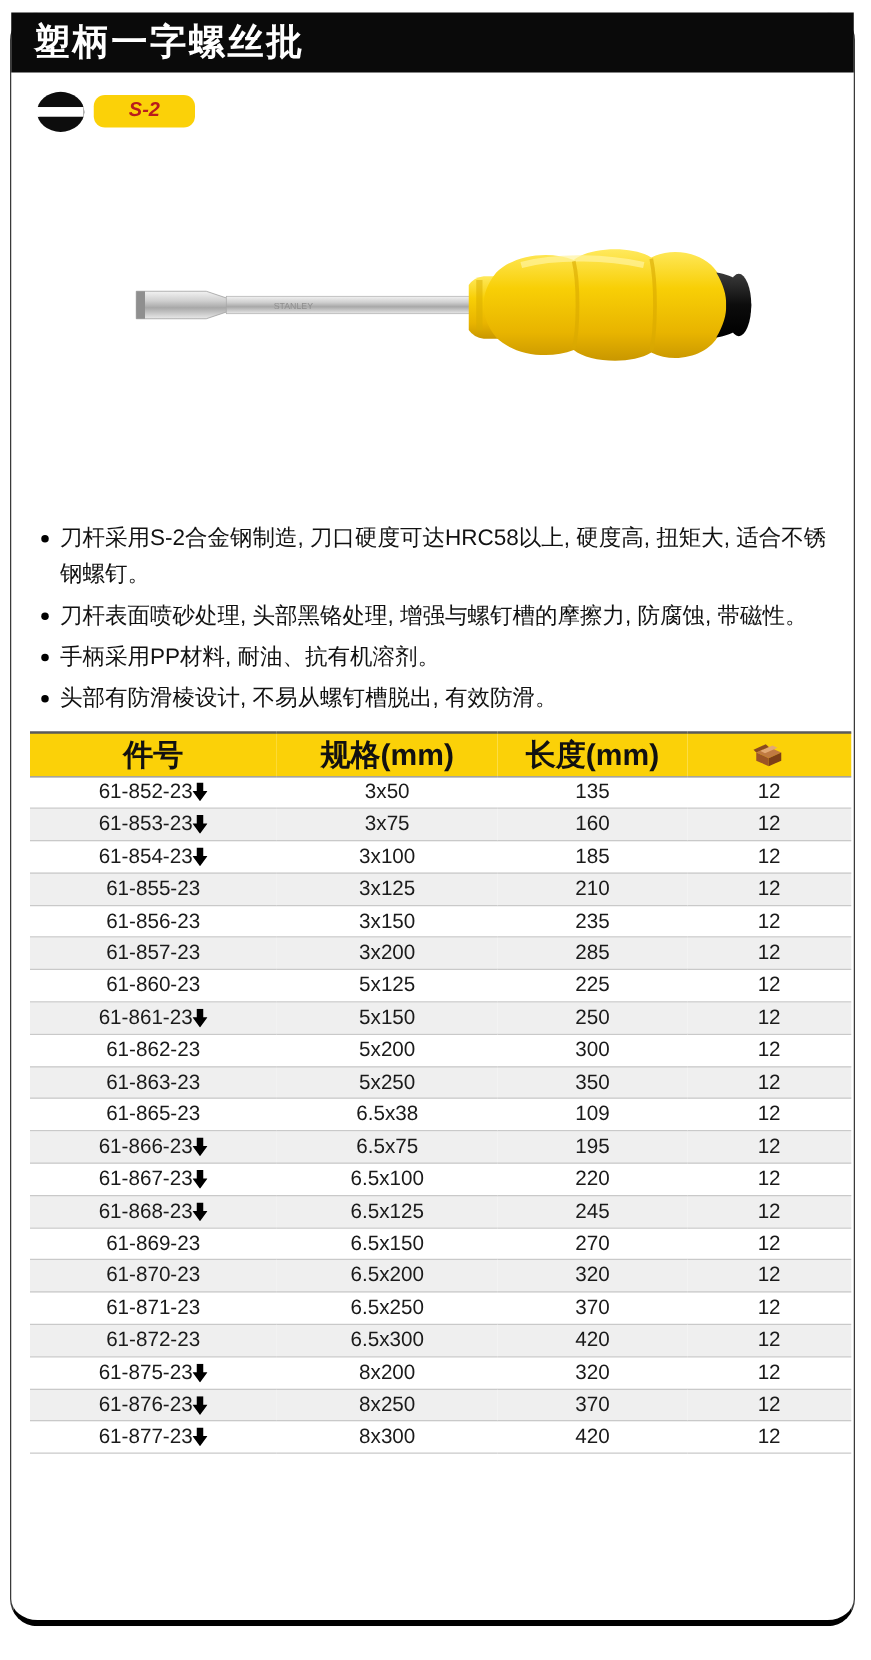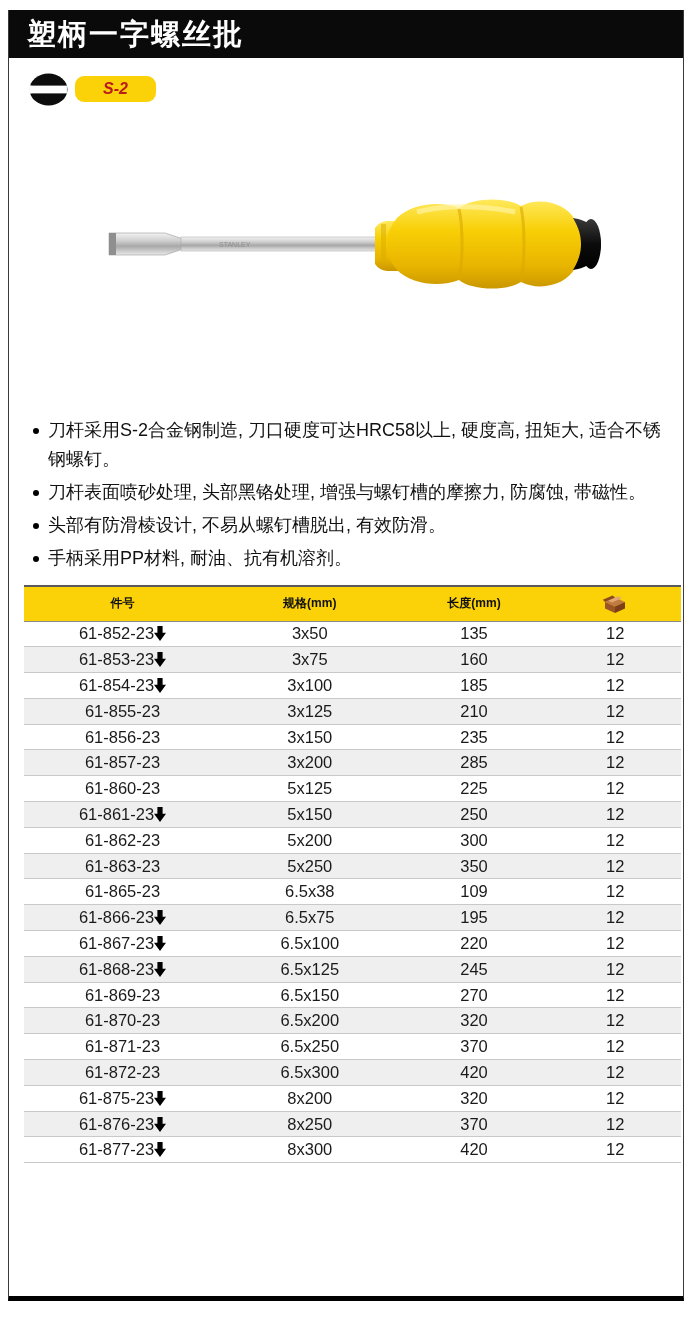--- a/index.html
+++ b/index.html
@@ -2,21 +2,21 @@
 <html><head>
 <meta charset="utf-8">
 <style>
   * { margin:0; padding:0; box-sizing:border-box; }
   html,body { width:697px; background:#ffffff; font-family:"Liberation Sans", sans-serif; }
   body { position:relative; height:1328px; overflow:hidden; }
 
   .frame {
     position:absolute; left:8px; top:10px; width:676px; height:1291px;
     border-left:1px solid #3a3a3a; border-right:1px solid #3a3a3a;
-    border-bottom:5px solid #000; background:#fff;
+    border-bottom:5px solid #000; background:#fff;border-radius:22px;
   }
 
   .title-bar {
     height:48px; background:#0a0a0a; color:#fff;
     font-size:29px; font-weight:bold; letter-spacing:2px;
     line-height:48px; padding-left:18px;
   }
 
   .badge-row { position:absolute; left:20px; top:62px; height:34px; display:flex; align-items:center; }
   .slot-icon { width:39px; height:33px; display:block; }
@@ -40,21 +40,21 @@
 
   table.spec {
     position:absolute; left:15px; top:575px; width:657px;
     border-collapse:collapse; table-layout:fixed; text-align:center;
   }
   table.spec col.c1 { width:30%; }
   table.spec col.c2 { width:27%; }
   table.spec col.c3 { width:23%; }
   table.spec col.c4 { width:20%; }
   table.spec thead th {
-    background:#fbd108; height:35px; font-size:12px; font-weight:bold; color:#111;
+    background:#fbd108; height:35px; font-size:24px; font-weight:bold; color:#111;
     border-top:2px solid #5a5a5a; border-bottom:1px solid #8a8a8a; vertical-align:middle;
   }
   table.spec tbody td {
     height:25.8px; font-size:16.5px; color:#1a1a1a;
     border-bottom:1px solid #c9c9c9; vertical-align:middle; padding:0;
   }
   table.spec tbody tr:nth-child(even) td { background:#efefef; }
   .part-cell { display:inline-flex; align-items:center; }
   .arrow-icon { display:inline-block; }
 
@@ -121,22 +121,22 @@
     <path d="M392,27 C396,44 396,80 392,97" stroke="#d8a900" stroke-width="3" fill="none" opacity="0.6"></path>
     <path d="M454,25 C458,44 458,80 454,99" stroke="#d8a900" stroke-width="3" fill="none" opacity="0.6"></path>
 
     <path d="M506,36 C520,38 534,46 534,62 C534,78 520,86 506,88 C512,78 514,70 514,62 C514,54 512,46 506,36 Z" fill="url(#cap)"></path>
     <ellipse cx="524" cy="62" rx="10" ry="25" fill="url(#cap)"></ellipse>
   </svg>
 
   <ul class="features">
     <li>刀杆采用S-2合金钢制造, 刀口硬度可达HRC58以上, 硬度高, 扭矩大, 适合不锈钢螺钉。</li>
     <li>刀杆表面喷砂处理, 头部黑铬处理, 增强与螺钉槽的摩擦力, 防腐蚀, 带磁性。</li>
+    <li>手柄采用PP材料, 耐油、抗有机溶剂。</li>
     <li>头部有防滑棱设计, 不易从螺钉槽脱出, 有效防滑。</li>
-    <li>手柄采用PP材料, 耐油、抗有机溶剂。</li>
   </ul>
 
   <table class="spec">
     <colgroup>
         <col class="c1">
         <col class="c2">
         <col class="c3">
         <col class="c4">
       </colgroup>
     <thead>

